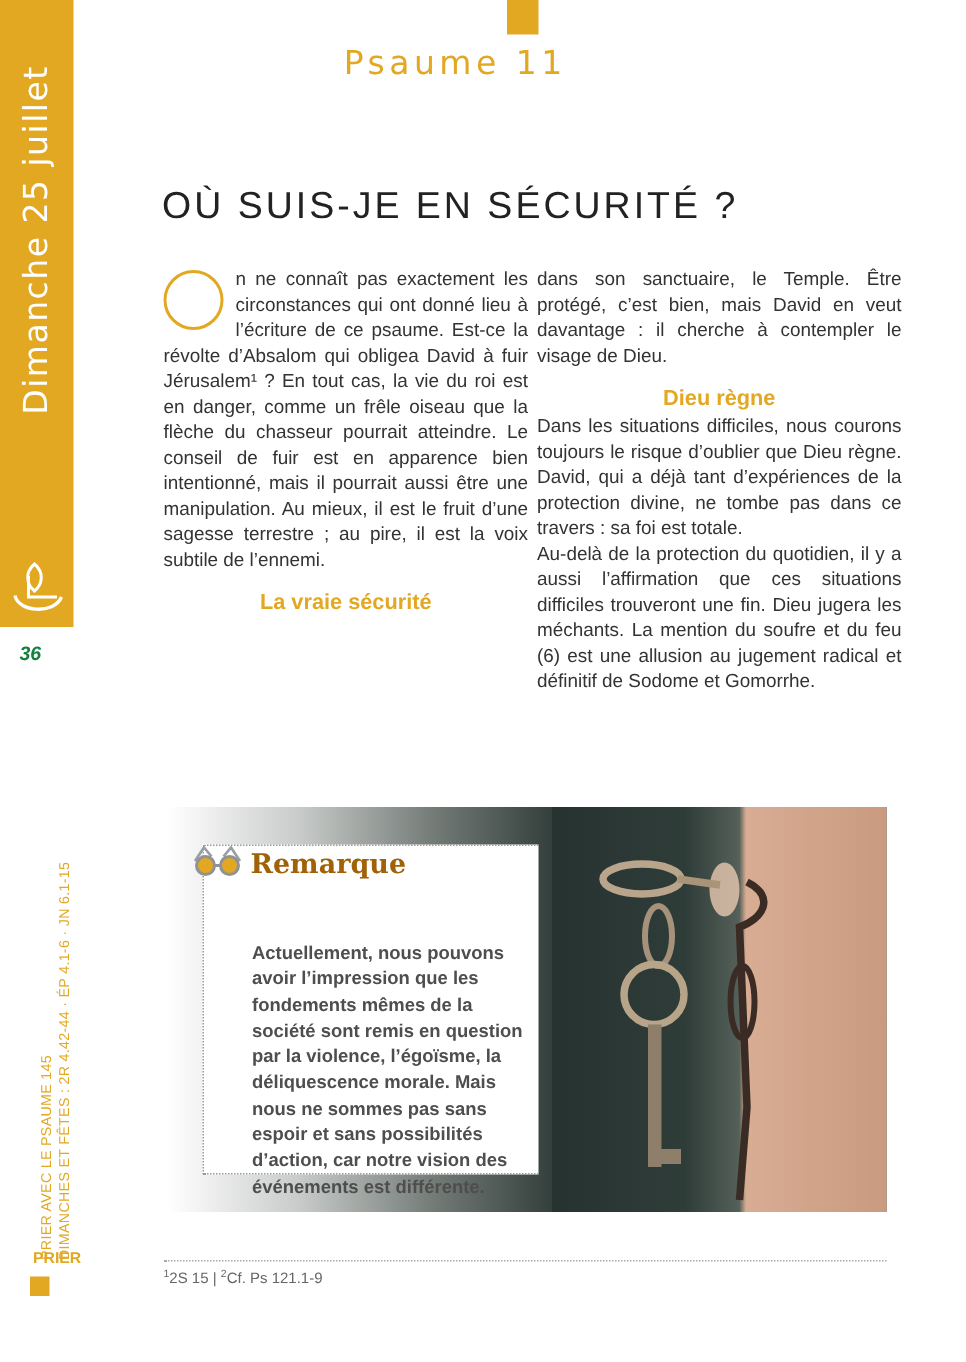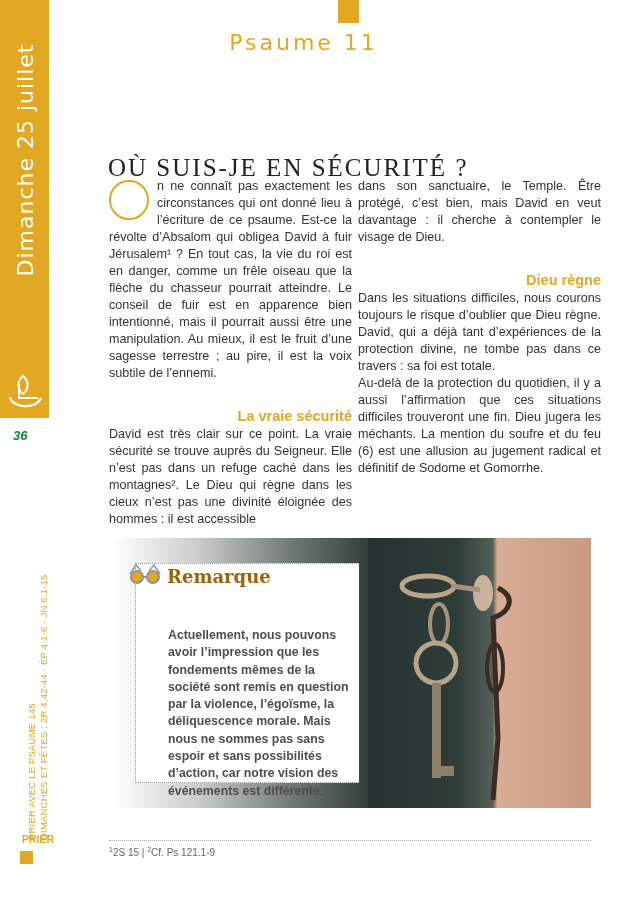--- a/index.html
+++ b/index.html
@@ -15,28 +15,28 @@
 
   .side-meta { position: absolute; left: 0; top: 540px; width: 49px; height: 300px; }
   .side-meta .rot { position: absolute; left: 26px; top: 300px; transform: rotate(-90deg); transform-origin: 0 0; white-space: nowrap; }
   .side-meta .line { display: block; font-size: 9.5px; line-height: 12px; color: #e2a822; letter-spacing: 0.2px; }
   .prier-label { position: absolute; left: 9px; top: 833px; font-size: 10.5px; font-weight: bold; color: #e2a822; padding-left: 13px; }
   .prier-square { position: absolute; left: 20px; top: 851px; width: 13px; height: 13px; background: #e2a822; }
 
   .top-tab { position: absolute; left: 338px; top: 0; width: 21px; height: 23px; background: #e2a822; }
   .psaume { position: absolute; left: 0; width: 550px; top: 30px; text-align: center; padding-left: 57px;
     font-family: "DejaVu Sans", sans-serif; font-size: 22px; color: #e2a822; letter-spacing: 3px; }
-  .main-title { position: absolute; left: 108px; top: 123px; font-family: Liberation Serif, serif;
-    font-size: 25px; color: #222; letter-spacing: 2px; margin-top: 31px; }
+  .main-title { position: absolute; left: 108px; top: 123px; font-family: Liberation Sans, sans-serif;
+    font-size: 25px; color: #222; letter-spacing: 2px; }
 
   .col { position: absolute; width: 243px; font-size: 12.6px; line-height: 17px; color: #333; text-align: justify; }
   .col1 { left: 109px; top: 178px; }
   .col2 { left: 358px; top: 178px; }
   .drop { float: left; width: 40px; height: 40px; border: 2.5px solid #e2a822; border-radius: 50%; margin: 2px 8px 0 0; }
-  .sec-h { font-size: 14.5px; font-weight: bold; color: #e2a822; margin-top: 24px; line-height: 20px; text-align: right; }
+  .sec-h { font-size: 14.5px; font-weight: bold; color: #e2a822; margin-top: 10px; line-height: 20px; text-align: center; }
 
   .remark-wrap { position: absolute; left: 112px; top: 538px; width: 479px; height: 270px;
     background: linear-gradient(90deg, #ffffff 0%, #c9ccca 18%, #6f7773 38%, #2e3a36 55%, #25302d 70%); }
   .photo { position: absolute; left: 368px; top: 538px; width: 223px; height: 270px; overflow: hidden;
     background: linear-gradient(90deg, #263230 0%, #2f3d39 40%, #556059 56%, #d8ad93 58%, #c99a80 100%); }
   .photo svg { position: absolute; left: 0; top: 0; }
   .remark-box { position: absolute; left: 135px; top: 563px; width: 224px; height: 220px; background: #ffffff;
     border-left: 1px dotted #9a9a9a; border-top: 1px dotted #9a9a9a; border-bottom: 1px dotted #9a9a9a; }
   .glasses-icon { position: absolute; left: 127px; top: 562px; width: 36px; height: 24px; }
   .remark-title { position: absolute; left: 167px; top: 566px; font-family: "DejaVu Serif", serif; font-size: 18px;
@@ -72,21 +72,20 @@
 <div class="prier-square"></div>
 
 <div class="top-tab"></div>
 <div class="psaume">Psaume 11</div>
 <div class="main-title">OÙ SUIS-JE EN SÉCURITÉ ?</div>
 
 <div class="col col1">
   <div class="drop"></div>
   <p>n ne connaît pas exactement les circonstances qui ont donné lieu à l’écriture de ce psaume. Est-ce la révolte d’Absalom qui obligea David à fuir Jérusalem¹ ? En tout cas, la vie du roi est en danger, comme un frêle oiseau que la flèche du chasseur pourrait atteindre. Le conseil de fuir est en apparence bien intentionné, mais il pourrait aussi être une manipulation. Au mieux, il est le fruit d’une sagesse terrestre ; au pire, il est la voix subtile de l’ennemi.</p>
   <div class="sec-h">La vraie sécurité</div>
-  <p>David est très clair sur ce point. La vraie sécurité se trouve auprès du Seigneur. Elle n’est pas dans un refuge caché dans les montagnes². Le Dieu qui règne dans les cieux n’est pas une divinité éloignée des hommes : il est accessible</p>
 </div>
 
 <div class="col col2">
   <p>dans son sanctuaire, le Temple. Être protégé, c’est bien, mais David en veut davantage : il cherche à contempler le visage de Dieu.</p>
   <div class="sec-h">Dieu règne</div>
   <p>Dans les situations difficiles, nous courons toujours le risque d’oublier que Dieu règne. David, qui a déjà tant d’expériences de la protection divine, ne tombe pas dans ce travers : sa foi est totale.</p>
   <p>Au-delà de la protection du quotidien, il y a aussi l’affirmation que ces situations difficiles trouveront une fin. Dieu jugera les méchants. La mention du soufre et du feu (6) est une allusion au jugement radical et définitif de Sodome et Gomorrhe.</p>
 </div>
 
 <div class="remark-wrap"></div>

